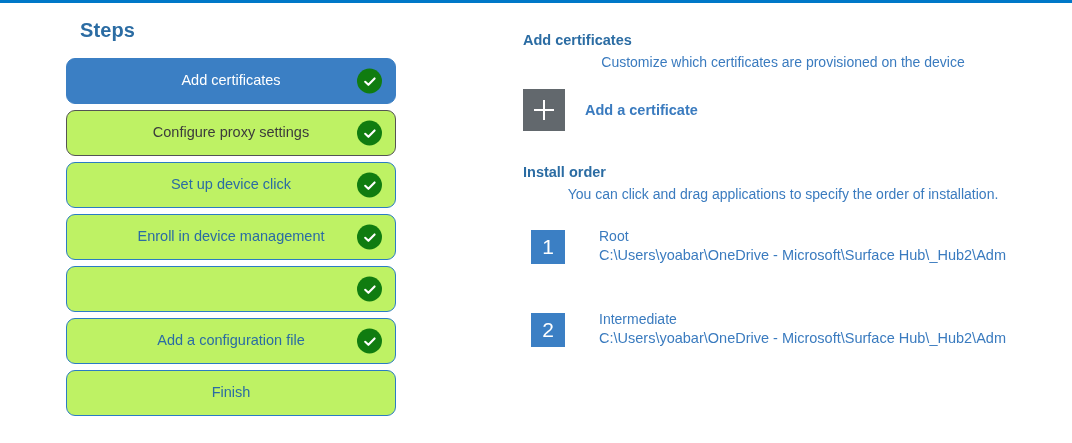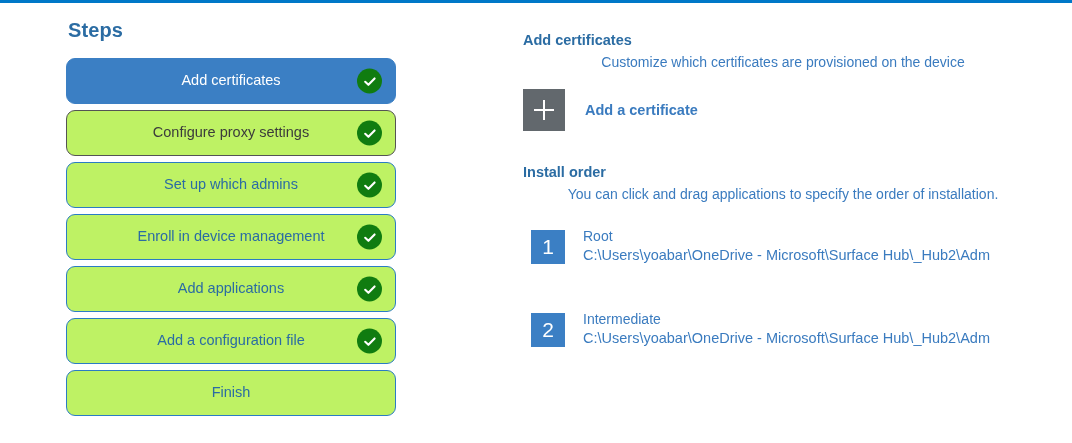--- a/index.html
+++ b/index.html
@@ -36,21 +36,21 @@
     position: absolute;
     left: 66px;
     top: 16px;
     width: 330px;
   }
   #steps-heading {
     font-size: 20px;
     font-weight: bold;
     color: #2b6ca3;
     letter-spacing: 0.1px;
-    margin: 0 0 16px 2px;
+    margin: 0 0 16px 14px;
   }
   .step-item {
     position: relative;
     box-sizing: border-box;
     width: 330px;
     height: 46px;
     margin-bottom: 6px;
     border-radius: 9px;
     background: #bef264;
     border: 1px solid #2b7cc4;
@@ -177,21 +177,21 @@
     height: 34px;
     background: #3b7fc4;
     color: #ffffff;
     font-size: 21px;
     display: flex;
     align-items: center;
     justify-content: center;
     margin-left: 8px;
   }
   .order-text {
-    margin-left: 18px;
+    margin-left: 34px;
     margin-top: -3px;
   }
   .order-name {
     font-size: 14px;
     color: #3a7bbf;
     line-height: 1.35;
   }
   .order-path {
     font-size: 14.5px;
     color: #3a7bbf;
@@ -220,37 +220,36 @@
         </div>
         <div class="step-item hovered">
           <span class="step-label">Configure proxy settings</span>
           <span class="check-badge">
             <svg width="14" height="14" viewBox="0 0 14 14" aria-hidden="true">
               <path d="M2.2 7.3 L5.4 10.3 L11.6 3.9" fill="none" stroke="#ffffff" stroke-width="2.1" stroke-linecap="round" stroke-linejoin="round"></path>
             </svg>
           </span>
         </div>
         <div class="step-item">
-          <span class="step-label">Set up which admins</span>
+          <span class="step-label">Set up device click</span>
           <span class="check-badge">
             <svg width="14" height="14" viewBox="0 0 14 14" aria-hidden="true">
               <path d="M2.2 7.3 L5.4 10.3 L11.6 3.9" fill="none" stroke="#ffffff" stroke-width="2.1" stroke-linecap="round" stroke-linejoin="round"></path>
             </svg>
           </span>
         </div>
         <div class="step-item">
           <span class="step-label">Enroll in device management</span>
           <span class="check-badge">
             <svg width="14" height="14" viewBox="0 0 14 14" aria-hidden="true">
               <path d="M2.2 7.3 L5.4 10.3 L11.6 3.9" fill="none" stroke="#ffffff" stroke-width="2.1" stroke-linecap="round" stroke-linejoin="round"></path>
             </svg>
           </span>
         </div>
         <div class="step-item">
-          <span class="step-label">Add applications</span>
           <span class="check-badge">
             <svg width="14" height="14" viewBox="0 0 14 14" aria-hidden="true">
               <path d="M2.2 7.3 L5.4 10.3 L11.6 3.9" fill="none" stroke="#ffffff" stroke-width="2.1" stroke-linecap="round" stroke-linejoin="round"></path>
             </svg>
           </span>
         </div>
         <div class="step-item">
           <span class="step-label">Add a configuration file</span>
           <span class="check-badge">
             <svg width="14" height="14" viewBox="0 0 14 14" aria-hidden="true">

